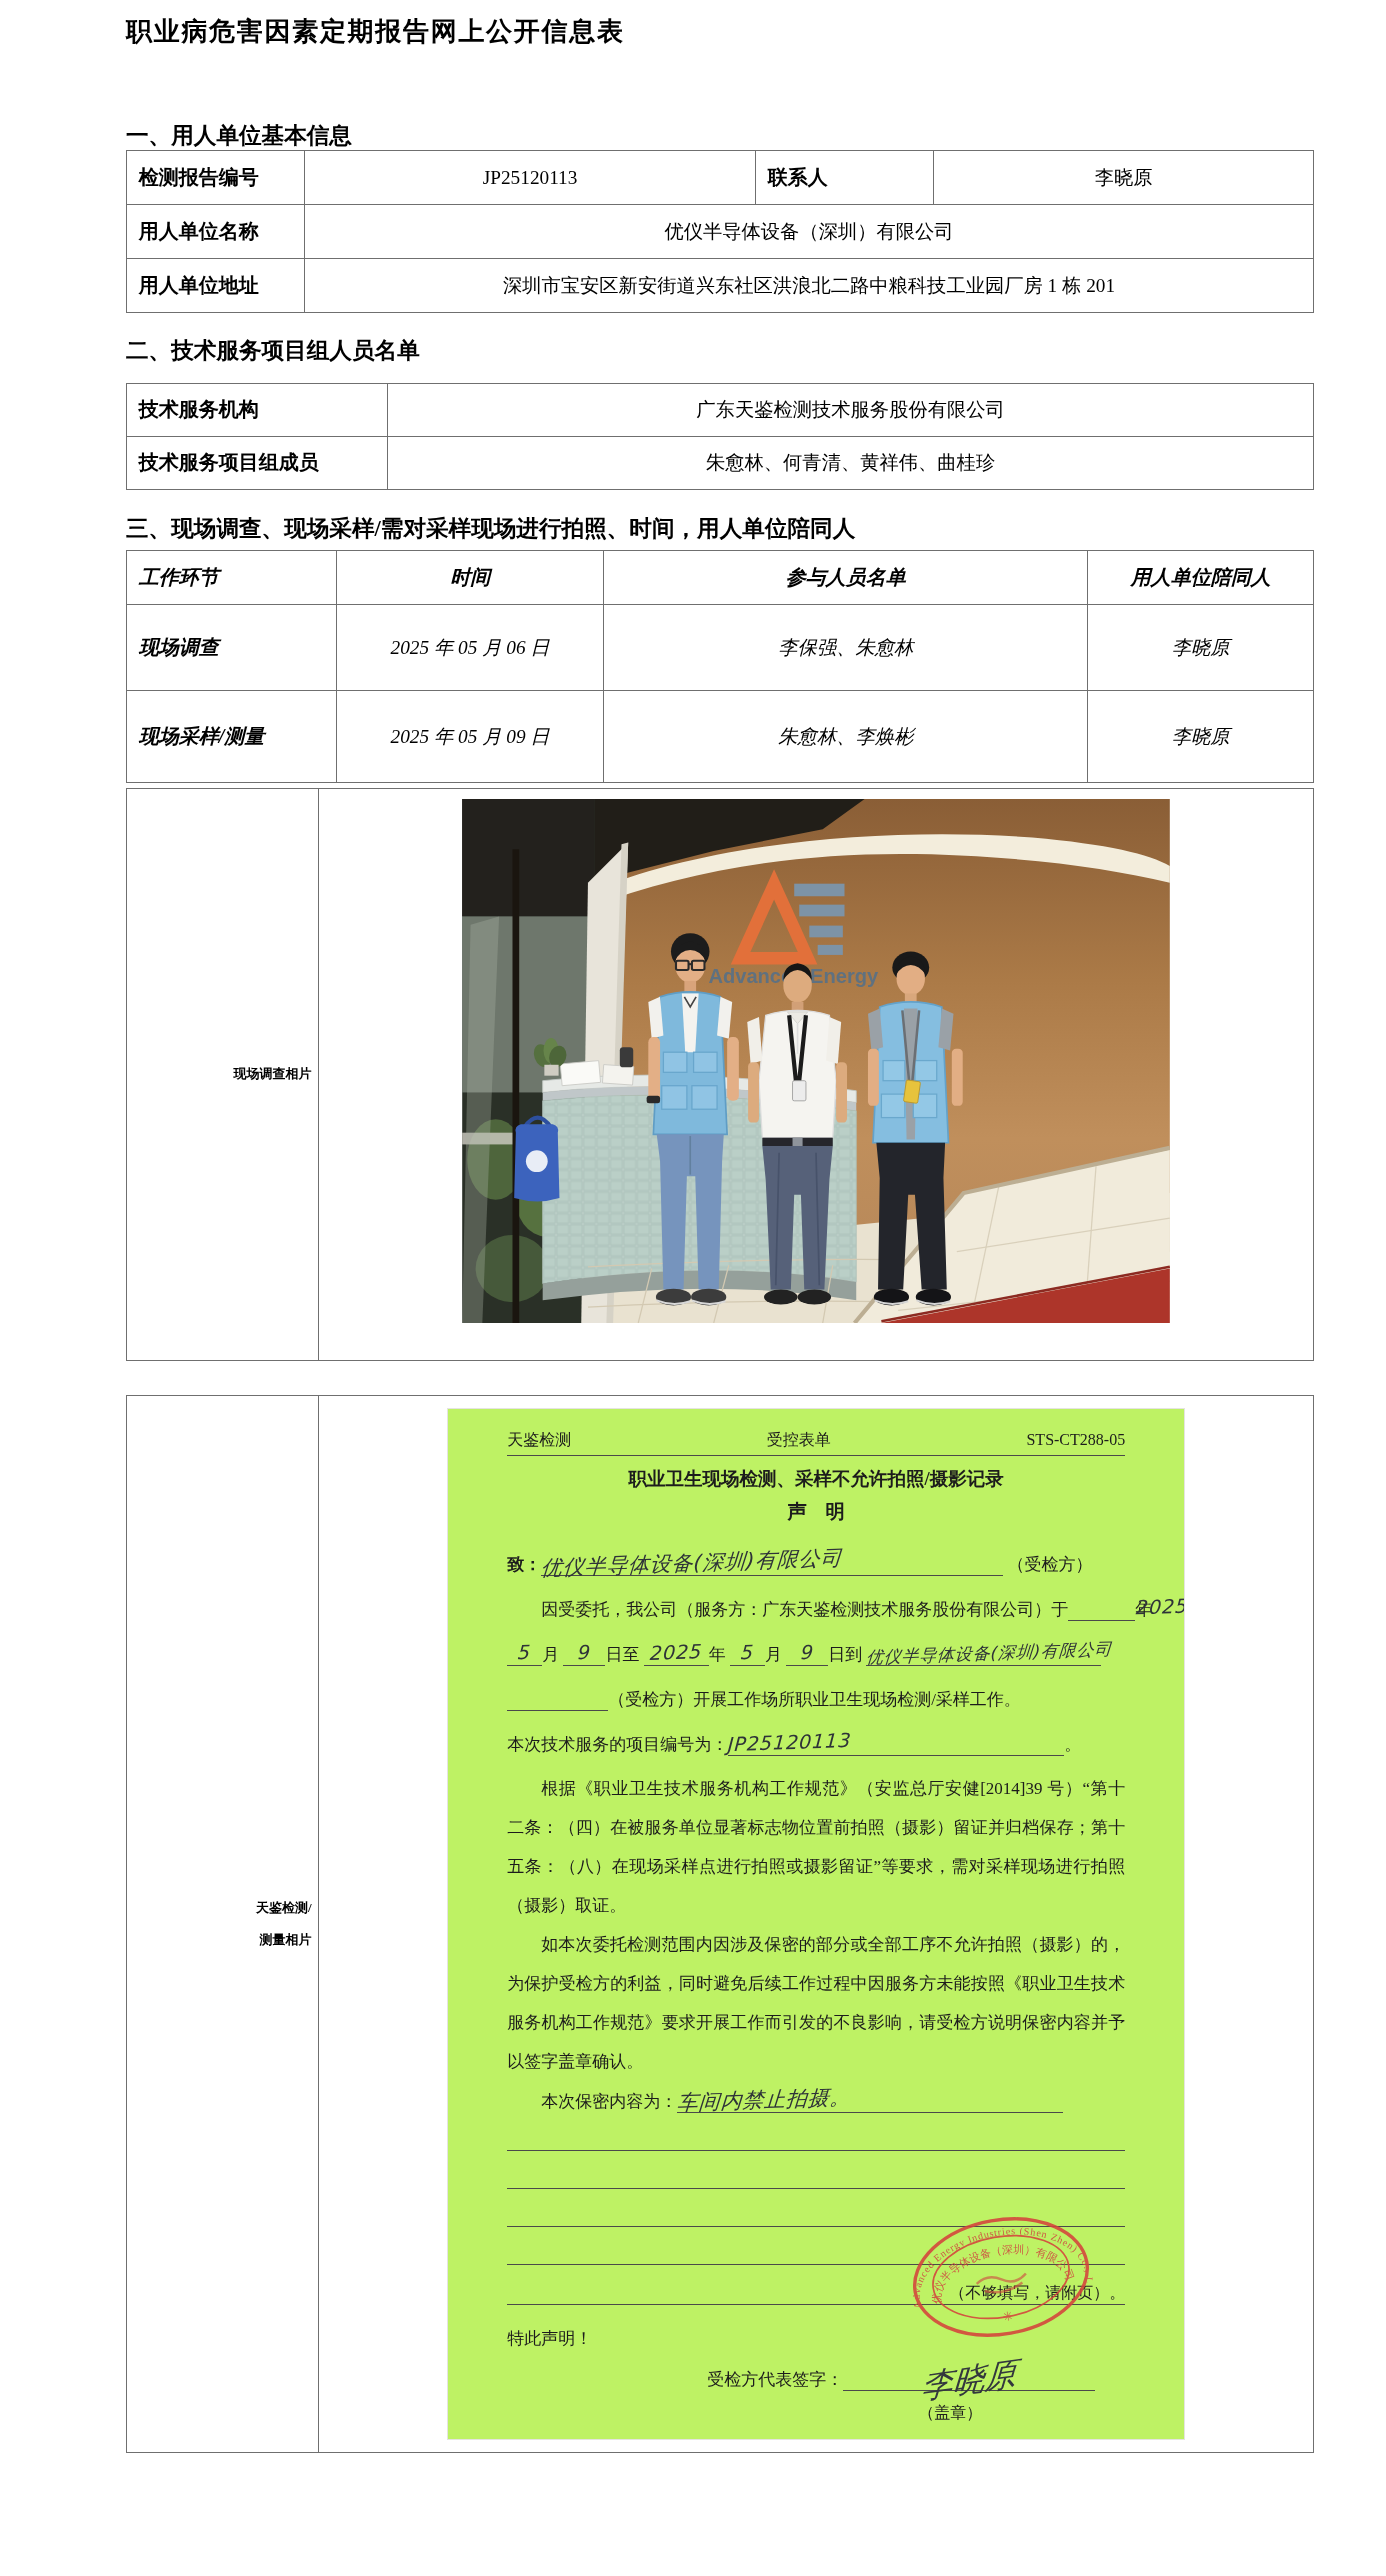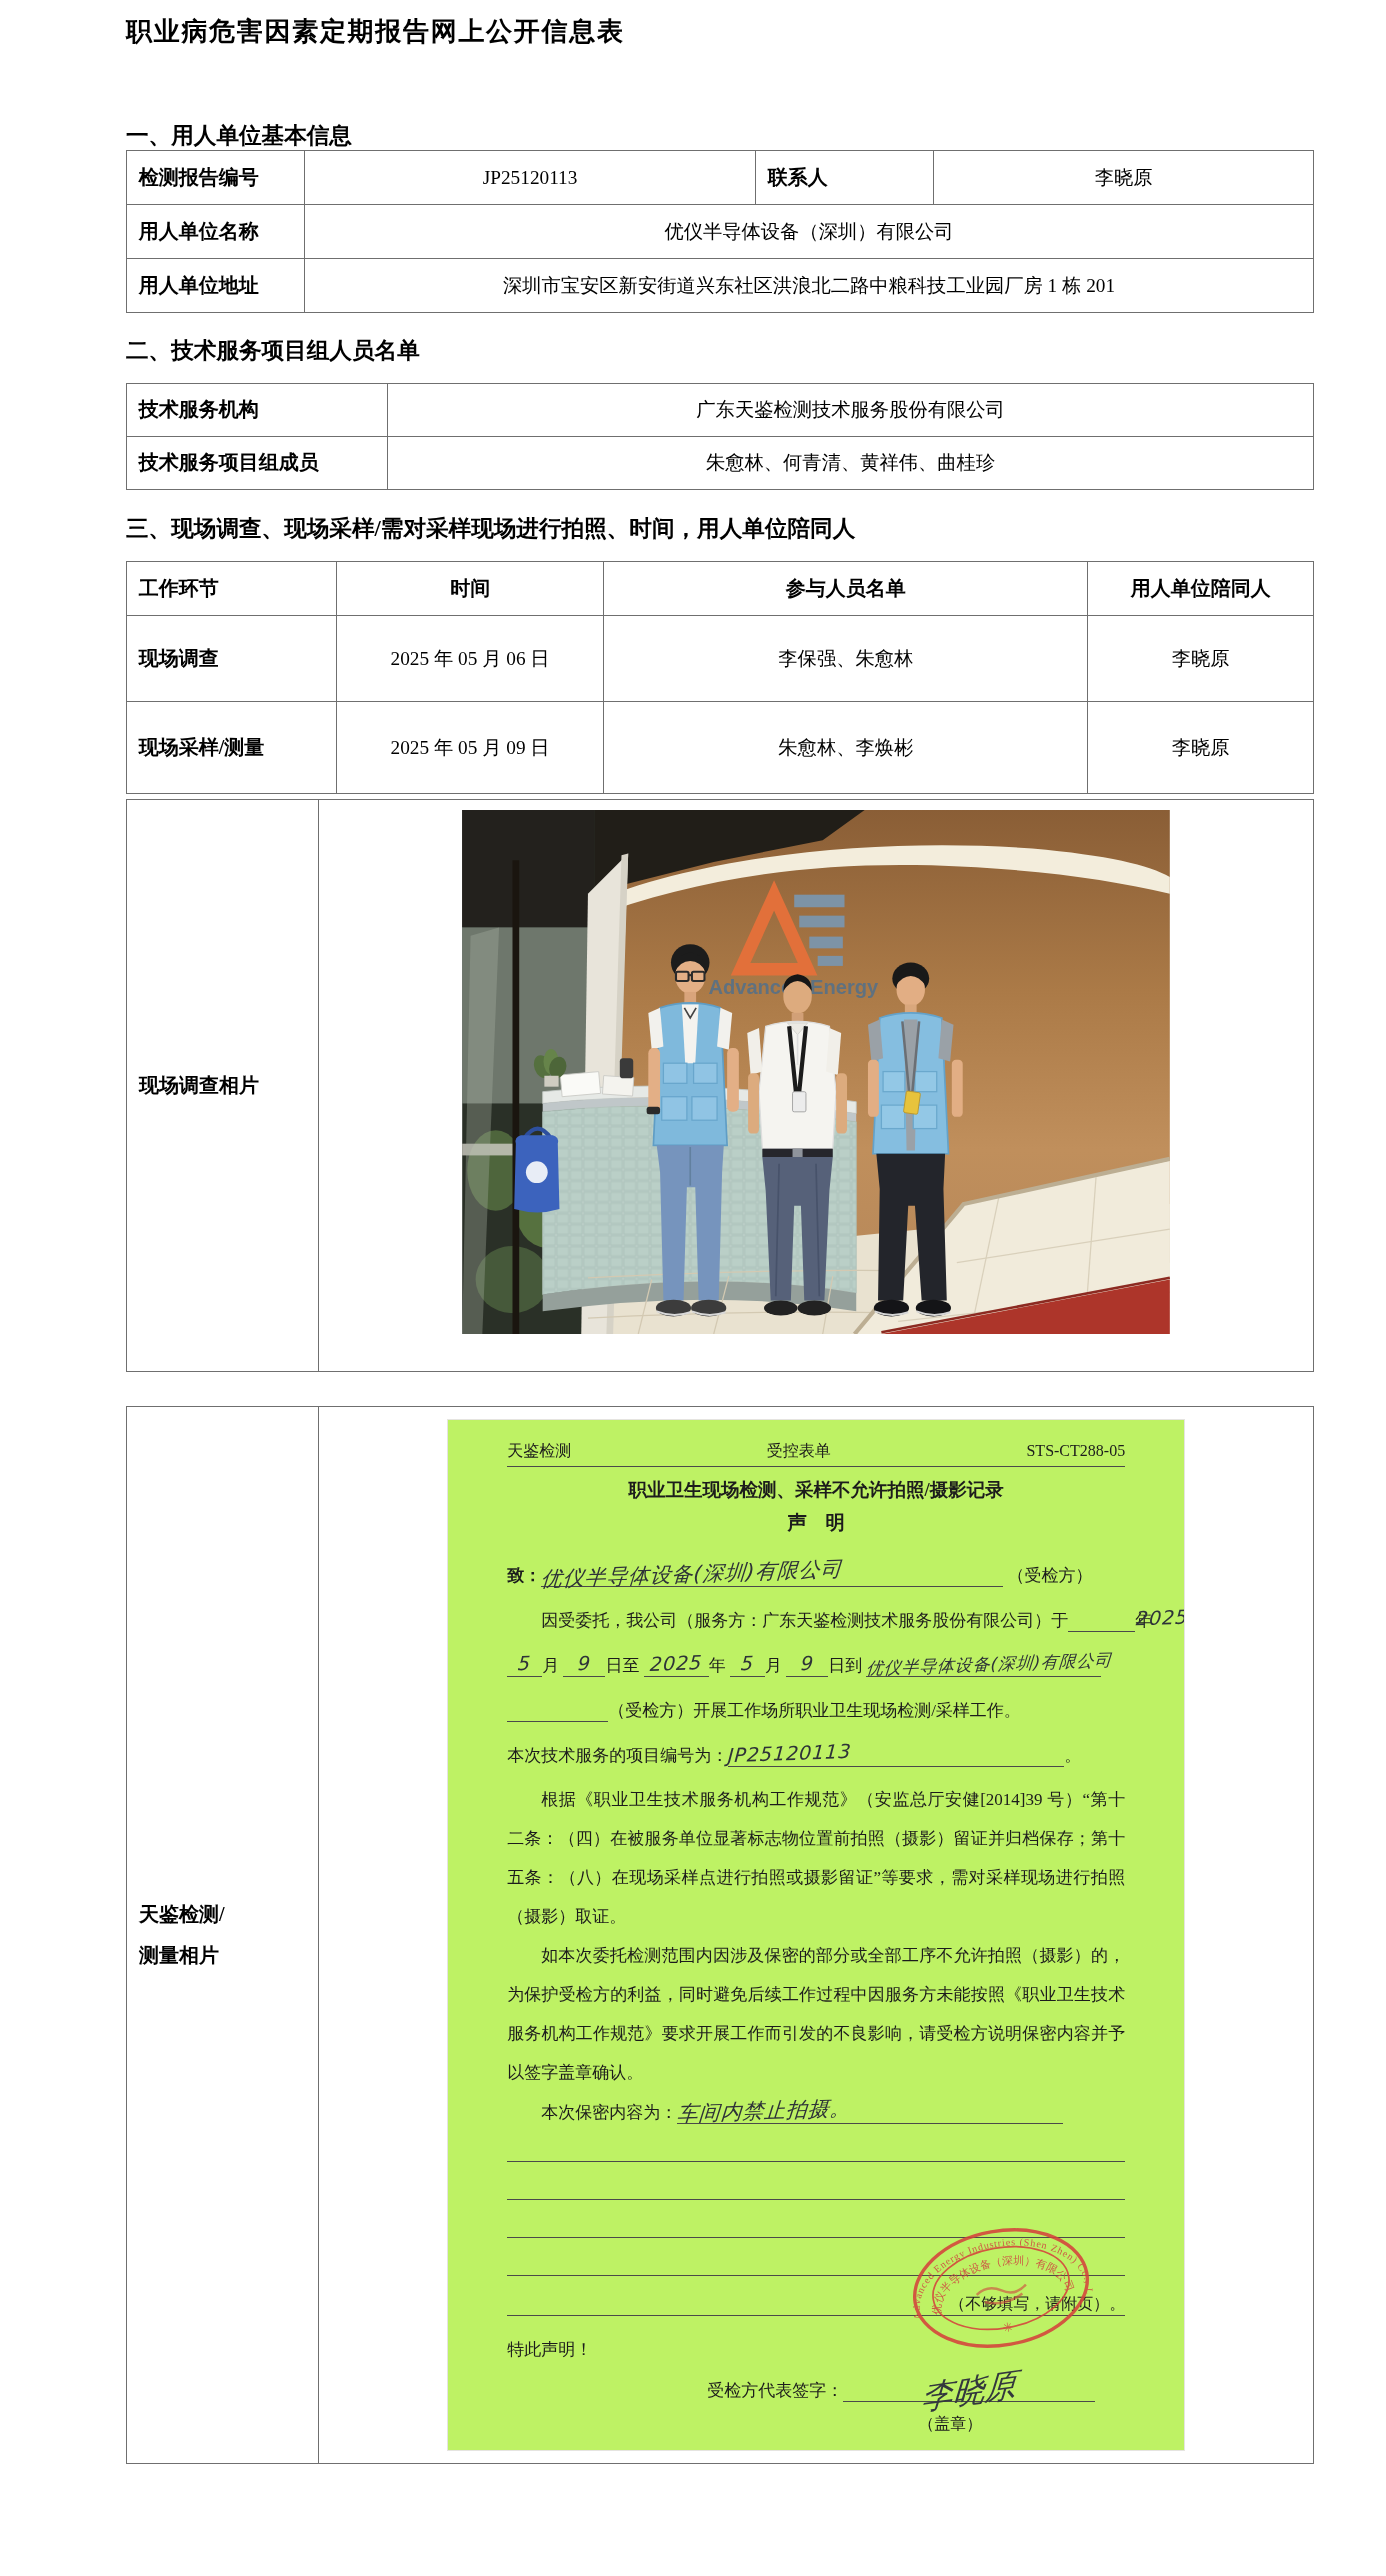--- a/index.html
+++ b/index.html
@@ -8,32 +8,32 @@
   .content{margin:0 73px 0 126px;}
   .doc-title{margin:13.4px 0 0;font-size:26px;font-weight:bold;letter-spacing:1.7px;line-height:37px;}
   .sec-heading{font-size:22.6px;font-weight:bold;line-height:27px;margin:0;}
   .sh1{margin-top:72px;}
   .sh2{margin-top:23.5px;}
   .sh3{margin-top:25px;}
   .sh4{margin-top:27px;}
   table{width:100%;border-collapse:collapse;table-layout:fixed;}
   .t1{margin-top:1px;}
   .t2{margin-top:19px;}
-  .t3{margin-top:19px;}
+  .t3{margin-top:8px;font-style:italic;}
   .t4{margin-top:5px;}
   .t5{margin-top:34px;}
   td,th{border:1.7px solid #6f6f6f;padding:1.7px 6.7px;vertical-align:middle;font-size:19.3px;}
   td.lbl{font-weight:bold;text-align:left;padding-left:11.7px;font-size:20px;}
   td.val{text-align:center;}
   th{font-weight:bold;font-size:20px;text-align:center;}
   .r64{height:54px;} .r63{height:53px;} .r102{height:86px;} .r110{height:92px;}
   .photo-row{height:572px;} .scan-row{height:1057px;}
   .photo-cell{text-align:center;vertical-align:top;padding:10px 0 0 0;}
   .scan-cell{text-align:center;vertical-align:top;padding:12.6px 0 0 0;}
-  .vlabel{font-weight:bold;font-size:20px;text-align:left;padding-left:12px;}
+  .vlabel{font-weight:bold;font-size:13px;text-align:right;padding-left:12px;}
   
   .scan{position:relative;display:inline-block;width:738px;height:1032px;box-sizing:border-box;
         padding:21px 59px 0;background:#bef264;border:0.8px solid #e5e4e0;text-align:left;
         font-size:17px;color:#1c1c1c;overflow:hidden;}
   .scan-header{display:flex;justify-content:space-between;align-items:baseline;
                border-bottom:1.7px solid #4a4a4a;padding-bottom:3.4px;font-size:16px;}
   .scan-title{margin-top:10px;text-align:center;font-size:18.5px;font-weight:bold;}
   .scan-subtitle{margin-top:6.7px;text-align:center;font-size:19.3px;font-weight:bold;letter-spacing:18.5px;text-indent:18.5px;}
   .line{margin-top:22px;white-space:nowrap;}
   .to-line{margin-top:28.5px;}

